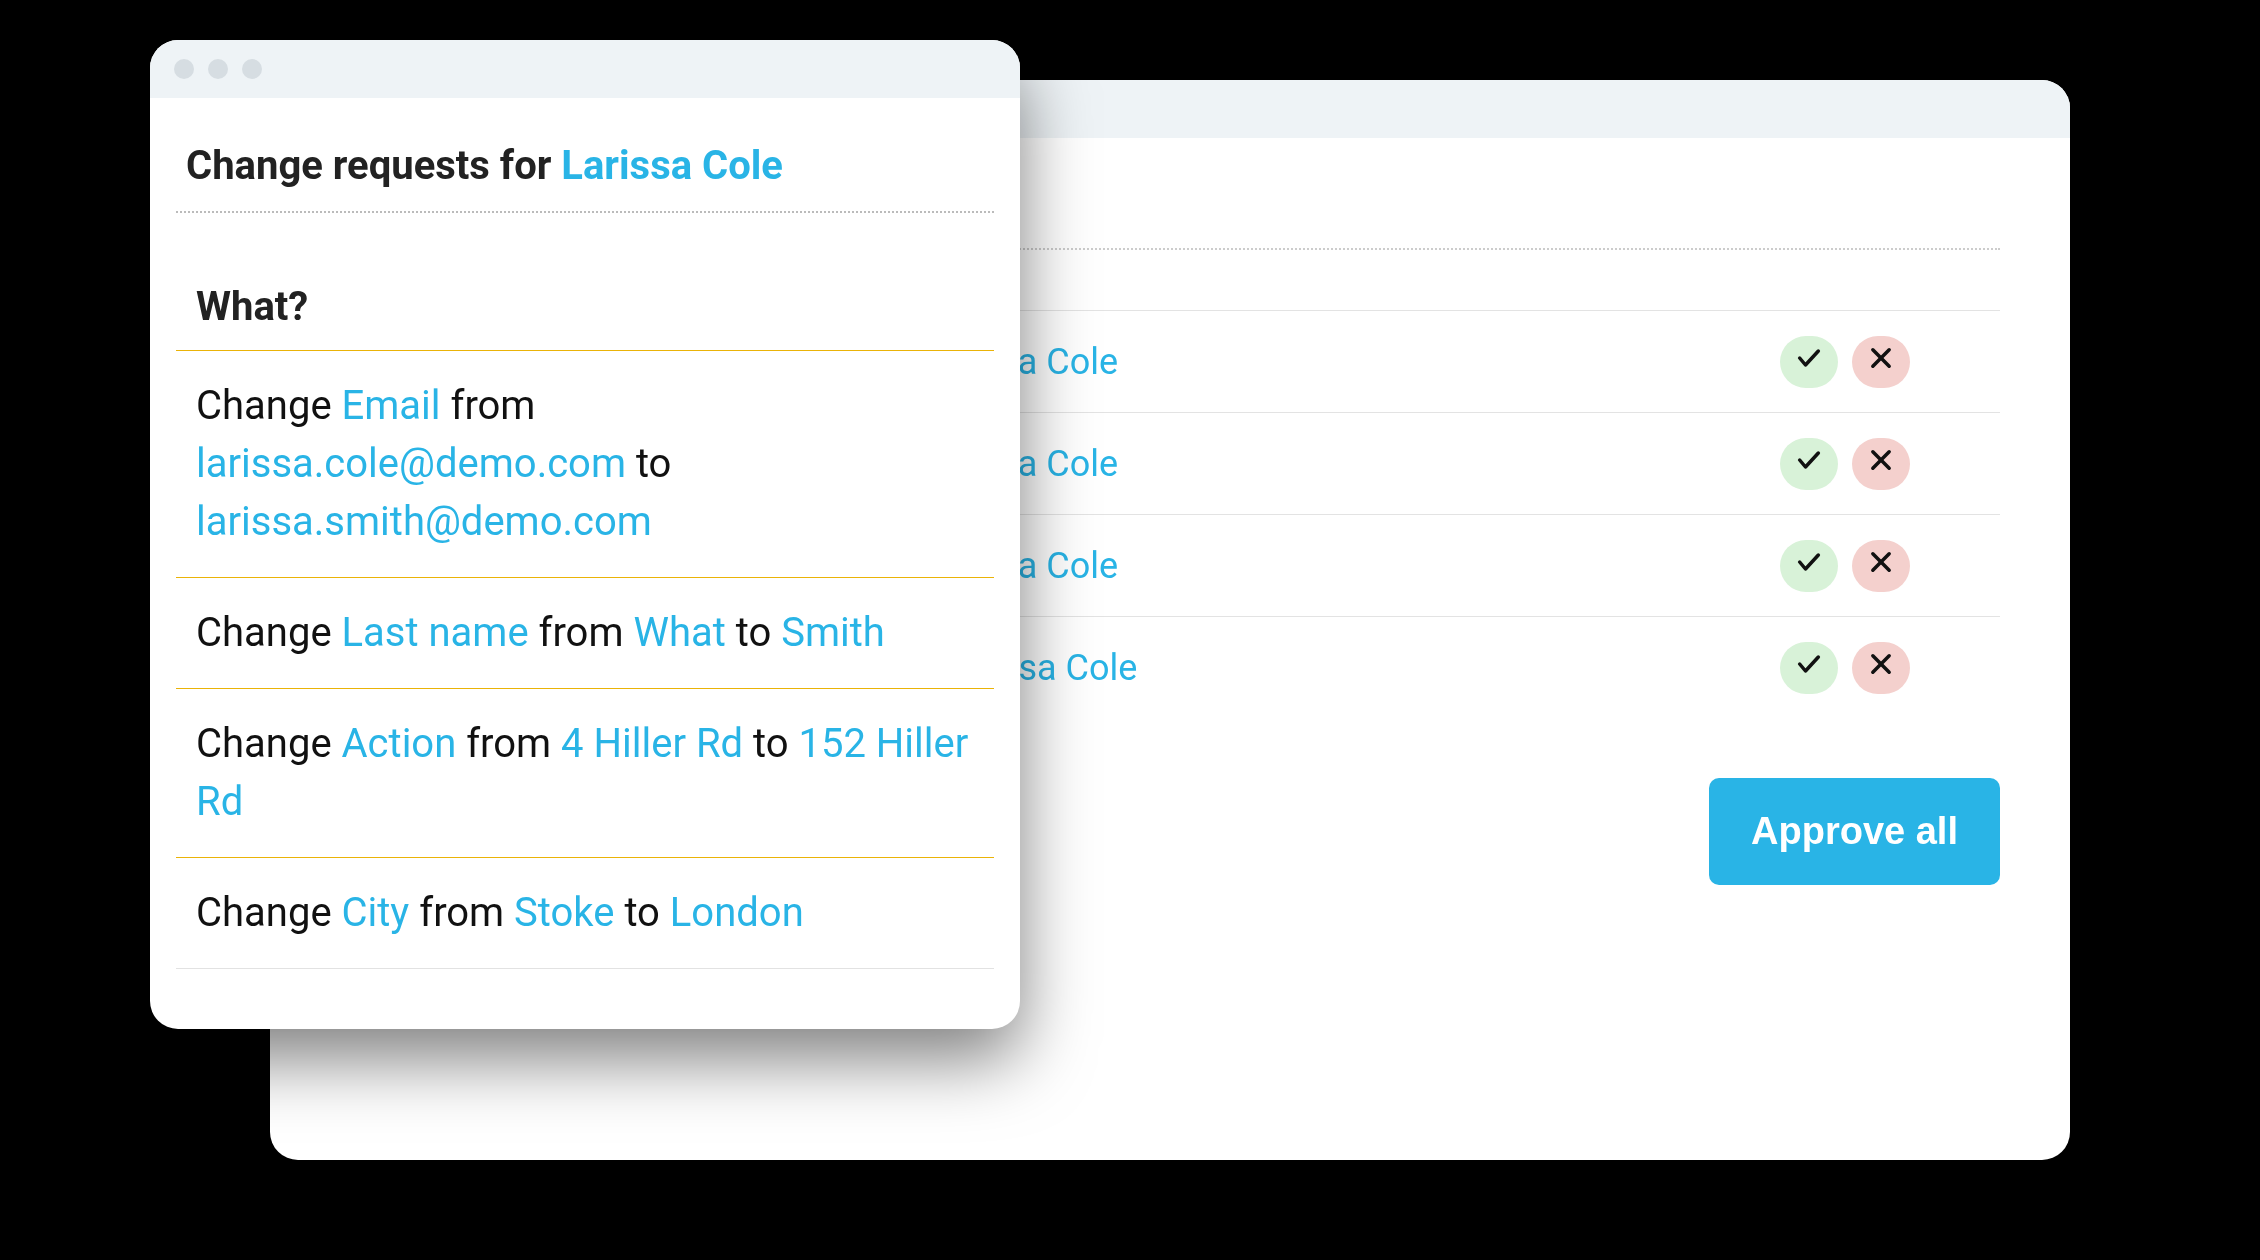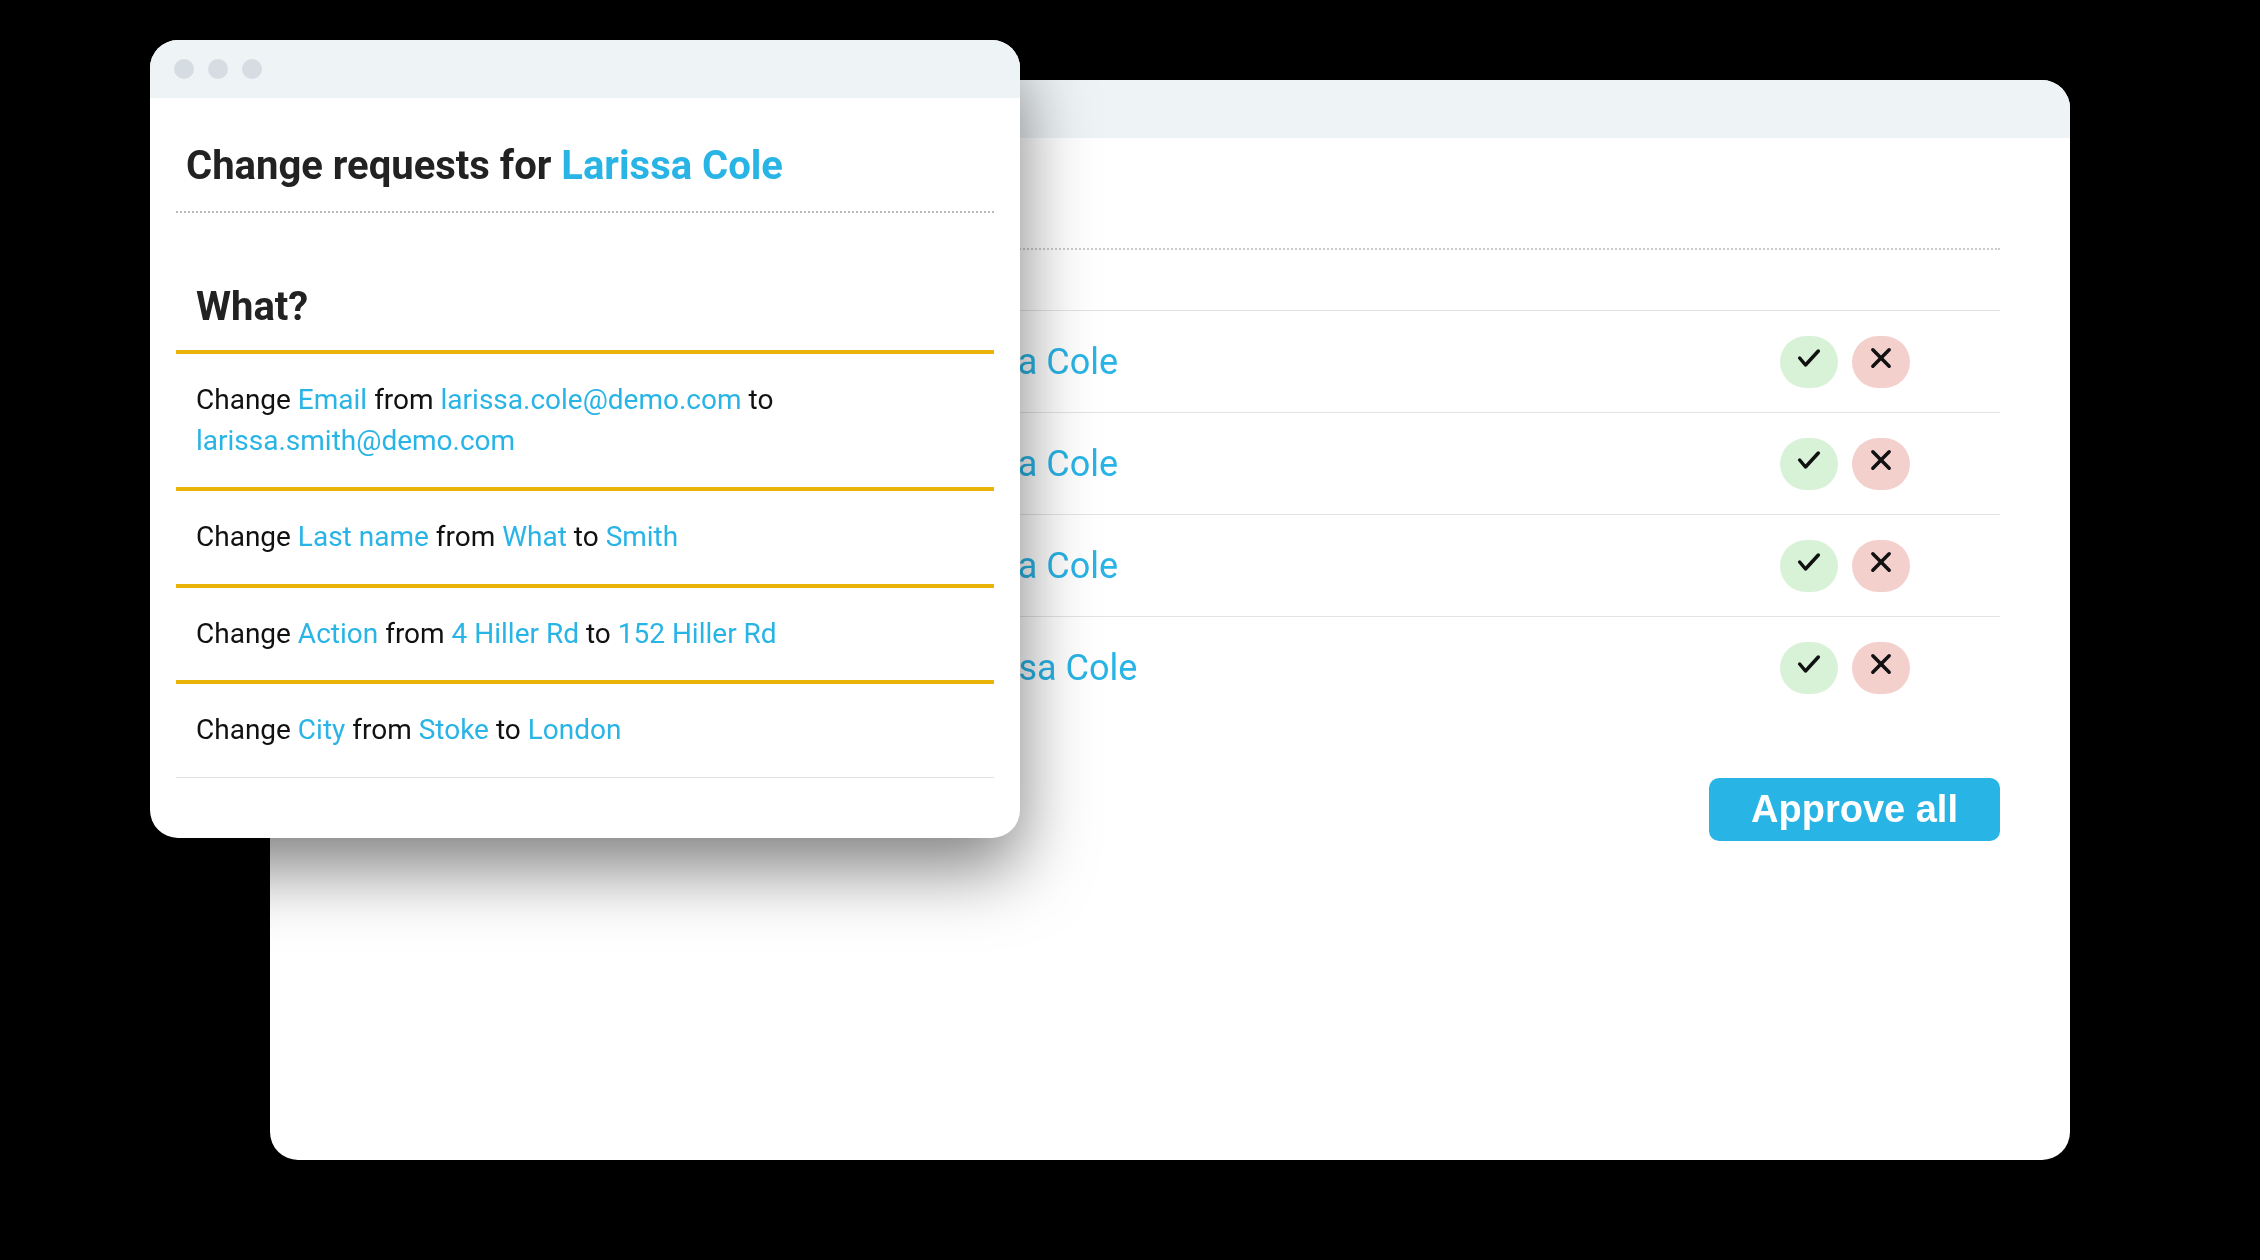--- a/index.html
+++ b/index.html
@@ -85,21 +85,21 @@
     justify-content: flex-end;
     margin-top: 60px;
   }
   .approve-all {
     background: #29b4e6;
     color: #fff;
     font-size: 38px;
     font-weight: 700;
     border: none;
     border-radius: 10px;
-    padding: 10px 42px;
+    padding: 32px 42px;
     cursor: pointer;
   }
 
   
   .win-front {
     position: absolute;
     left: 150px;
     top: 40px;
     width: 870px;
     background: #fff;
@@ -135,23 +135,23 @@
   }
 
   .what-label {
     font-size: 40px;
     font-weight: 700;
     color: #222;
     margin: 70px 10px 20px 20px;
   }
   .change-list { list-style: none; }
   .change-item {
-    border-top: 4px solid #eab308;
+    border-top: 1px solid #eab308;
     padding: 26px 20px;
-    font-size: 28px;
+    font-size: 40px;
     color: #111;
     line-height: 1.45;
   }
   .change-item:last-child { border-bottom: 1px solid #e2e2e2; }
   .hl { color: #29b4e6; }
 </style>
 </head>
 <body>
 
 <div class="win-back">

